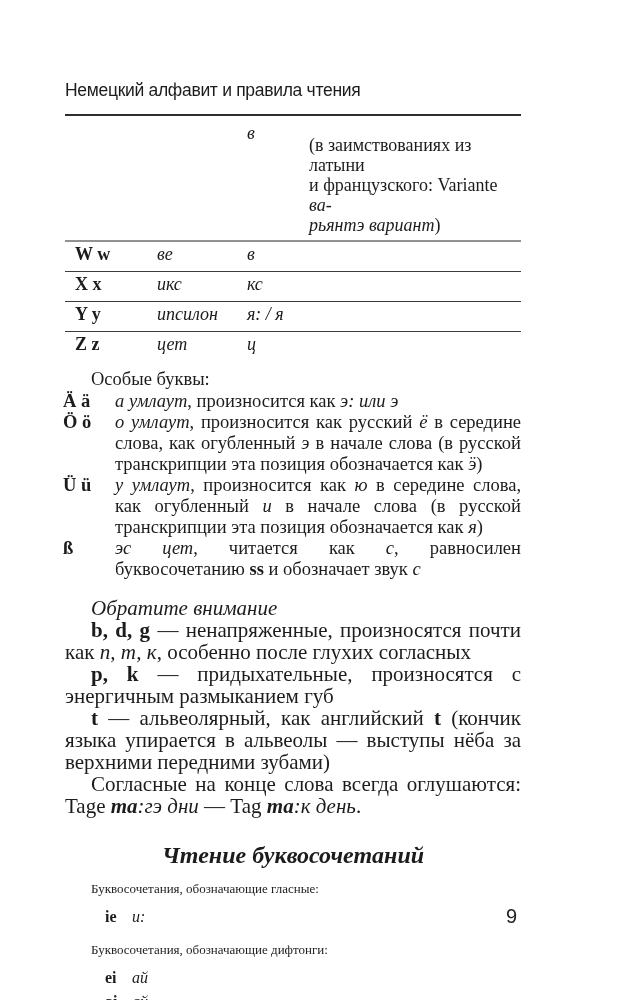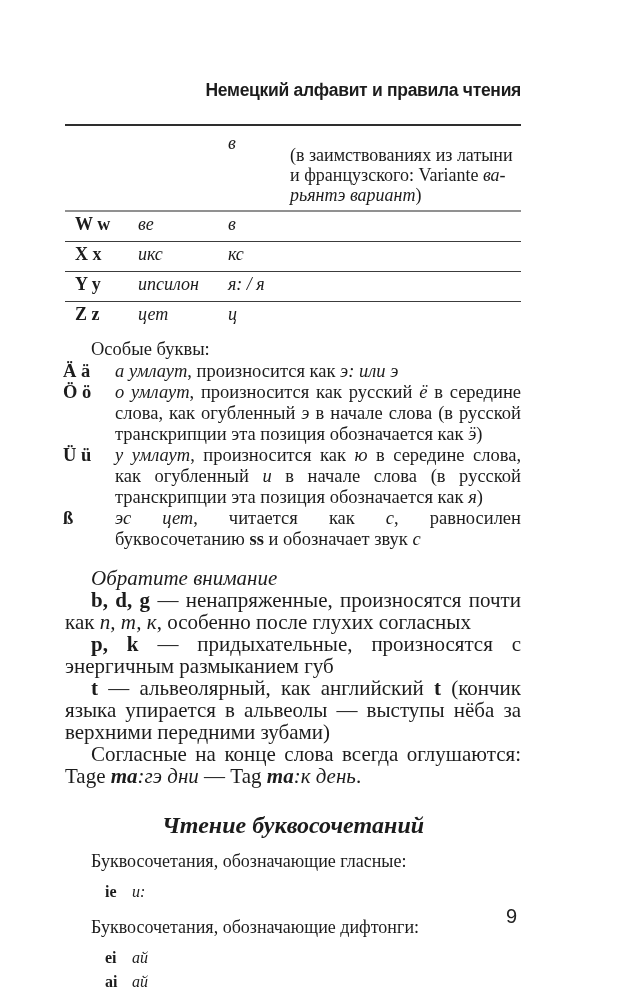--- a/index.html
+++ b/index.html
@@ -14,36 +14,35 @@
     margin: 0 auto;
   }
   .content {
     position: absolute;
     left: 65px; top: 80px;
     width: 456px;
   }
   
   .header {
     font-family: "Liberation Sans", sans-serif;
-    font-weight: 700;
+    font-weight: 400;
     font-size: 17.5px;
     letter-spacing: -0.3px;
-    text-align: right;
-    padding-bottom: 23px;
+    padding-bottom: 13px;
     border-bottom: 2px solid #2e2e2e;
   }
   
   .alpha-table { font-size: 18px; }
   .cont-row {
     display: flex;
     padding: 7px 0 5px;
     border-bottom: 2px solid #919191;
   }
   .c1 { width: 73px; flex: none; padding-left: 10px; font-weight: 700; }
-  .c2 { width: 90px; flex: none; font-style: italic; }
+  .c2 { width: 90px; flex: none; font-style: italic; margin-left: 19px; }
   .c3 { width: 62px; flex: none; font-style: italic; }
   .c4 { flex: 1; line-height: 20px; margin-top: 12px; }
   .table-row {
     display: flex;
     align-items: baseline;
     padding: 2px 0 6px;
     border-bottom: 1px solid #3c3c3c;
     line-height: 21px;
     font-family: Liberation Serif, serif;
   }
@@ -57,21 +56,21 @@
   
   .att-section { margin-top: 17px; font-size: 21px; line-height: 22px; }
   .att-heading { font-style: italic; text-indent: 26px; }
   .att-para { text-indent: 26px; text-align: justify; }
   
   .combo-heading {
     font-weight: 700; font-style: italic;
     font-size: 24px; text-align: center;
     margin: 25px 0 6px;
   }
-  .combo-intro { font-size: 18px; text-indent: 26px; margin-top: 12px; }
+  .combo-intro { font-size: 13px; text-indent: 26px; margin-top: 12px; }
   .combo-list { margin: 9px 0 14px; }
   .combo-item { margin: 2px 0 2px 40px; font-size: 16px; line-height: 22px; }
   .combo-letters { font-weight: 700; display: inline-block; min-width: 23px; }
   .combo-sound { font-style: italic; }
   
   .seg-r { font-style: normal; font-weight: normal; }
   .seg-i { font-style: italic; }
   .seg-b { font-weight: 700; }
   .seg-bi { font-weight: 700; font-style: italic; }
   

